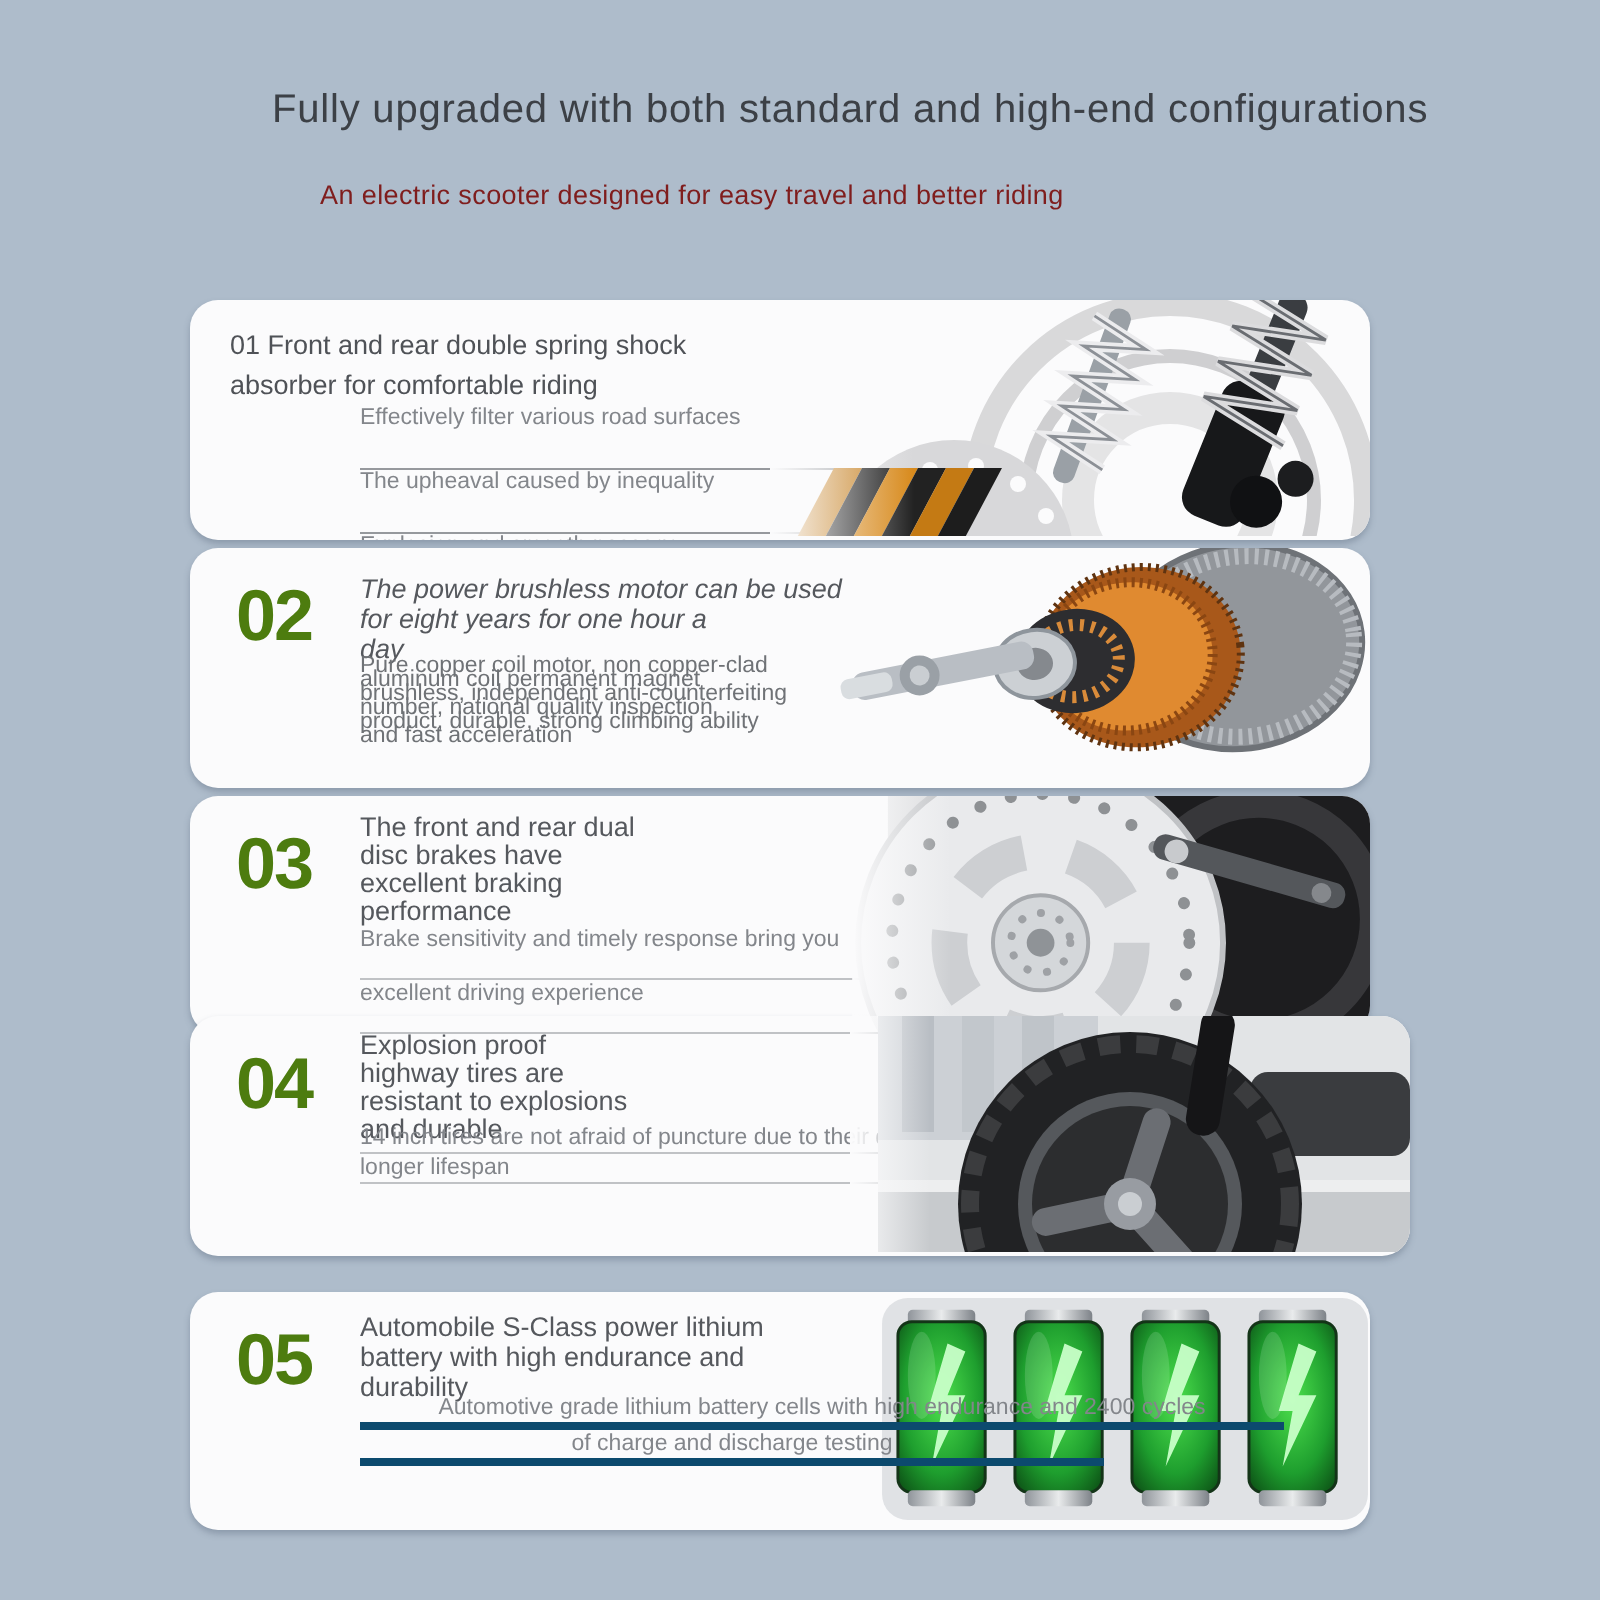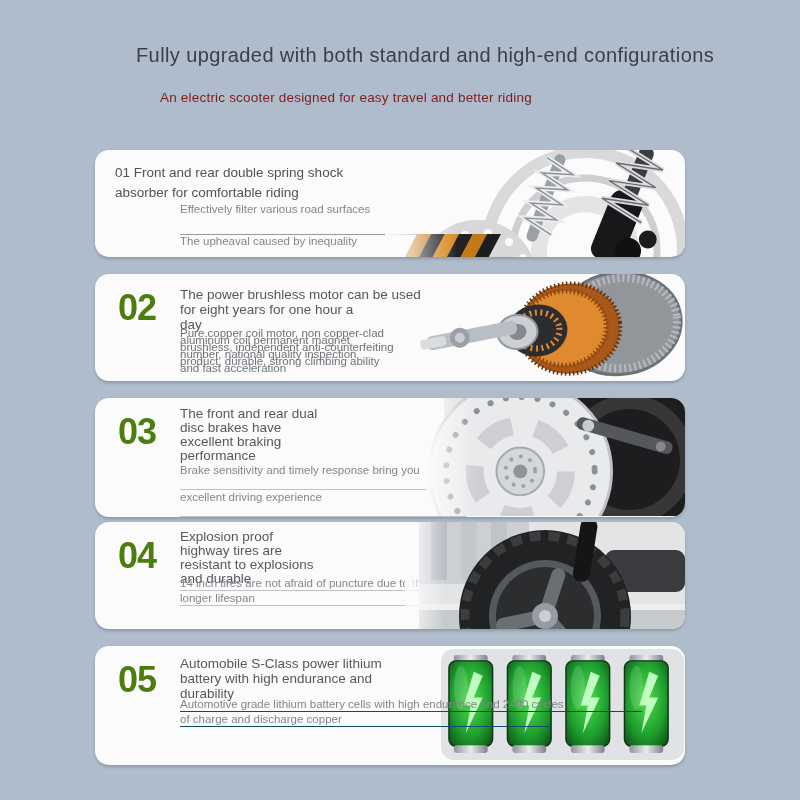--- a/index.html
+++ b/index.html
@@ -10,50 +10,50 @@
   }
   .page-title{
     position:absolute;left:136px;top:44px;
     font-size:20px;letter-spacing:.4px;color:#3c4046;
   }
   .page-subtitle{
     position:absolute;left:160px;top:90px;
     font-size:13.5px;letter-spacing:.2px;color:#7f1d1d;
   }
   .card{
-    position:absolute;left:95px;width:590px;height:107px;
+    position:absolute;left:95px;width:590px;height:120px;
     background:#fbfbfc;border-radius:14px;overflow:hidden;
     box-shadow:0 2px 3px rgba(90,105,125,.4);
   }
-  .c1{top:150px;} .c2{top:274px;} .c3{top:398px;height:119px;} .c4{top:522px;} .c5{top:646px;height:119px;}
+  .c1{top:150px;} .c2{top:274px;} .c3{top:398px;height:119px;} .c4{top:508px;padding-left:20px;} .c5{top:646px;height:119px;}
   .num{
     position:absolute;left:23px;top:13px;z-index:1;
     font-size:36px;font-weight:700;color:#4d7c0f;letter-spacing:-1px;
   }
   .card .title{
     position:absolute;z-index:1;color:#55585d;font-size:13.5px;
   }
   .title span{display:block;}
   .c1 .title{left:20px;top:13px;width:260px;line-height:1.45;color:#4f5257;}
-  .c2 .title{left:85px;top:13px;width:260px;line-height:1.12;}
+  .c2 .title{left:85px;top:13px;width:260px;line-height:1.12;font-style:italic;}
   .c3 .title{left:85px;top:9px;width:210px;line-height:1.03;}
   .c4 .title{left:85px;top:8px;width:210px;line-height:1.03;}
   .c5 .title{left:85px;top:10px;width:270px;line-height:1.12;}
   .desc{position:absolute;left:85px;z-index:1;color:#83868b;font-size:11.5px;}
   .desc span{display:block;}
   .c1 .desc{top:54px;}
   .c1 .desc span{width:248px;line-height:10px;padding-bottom:20px;margin-bottom:1px;border-bottom:1px solid #96999d;}
   .c2 .desc{top:56px;width:250px;color:#6f7276;}
   .c2 .desc span{line-height:7px;}
   .c3 .desc{top:66px;}
   .c3 .desc span{width:287px;line-height:12px;padding-bottom:13px;margin-bottom:1px;border-bottom:1px solid #c0c2c5;}
   .c4 .desc{top:55px;}
   .c4 .desc span{width:388px;line-height:12px;padding-bottom:1px;margin-bottom:1px;border-bottom:1px solid #c0c2c5;}
   .c5 .desc{top:52px;z-index:3;}
-  .c5 .desc span{line-height:12px;padding-bottom:1px;margin-bottom:1px;border-bottom:1px solid #0c4a6e;}
+  .c5 .desc span{line-height:12px;padding-bottom:1px;margin-bottom:1px;border-bottom:4px solid #0c4a6e;text-align:center;}
   .c5 .desc span:nth-child(1){width:462px;}
   .c5 .desc span:nth-child(2){width:372px;}
   .photo{position:absolute;top:0;right:0;height:118px;z-index:2;}
   .c5 .photo{z-index:1;}
 </style>
 </head>
 <body>
 
 <div class="page-title">Fully upgraded with both standard and high-end configurations</div>
 <div class="page-subtitle">An electric scooter designed for easy travel and better riding</div>
@@ -241,21 +241,21 @@
 
 <div class="card c5">
   <div class="num">05</div>
   <div class="title">
     <span>Automobile S-Class power lithium</span>
     <span>battery with high endurance and</span>
     <span>durability</span>
   </div>
   <div class="desc">
     <span>Automotive grade lithium battery cells with high endurance and 2400 cycles</span>
-    <span>of charge and discharge copper</span>
+    <span>of charge and discharge testing</span>
   </div>
   <svg class="photo" width="245" height="119" viewBox="0 0 245 119">
     <defs>
       <radialGradient id="bat" cx="0.5" cy="0.45" r="0.8">
         <stop offset="0" stop-color="#4de04d"></stop>
         <stop offset="0.55" stop-color="#1e9e2e"></stop>
         <stop offset="1" stop-color="#07380e"></stop>
       </radialGradient>
       <linearGradient id="cap" x1="0" y1="0" x2="1" y2="0">
         <stop offset="0" stop-color="#8f949a"></stop>

